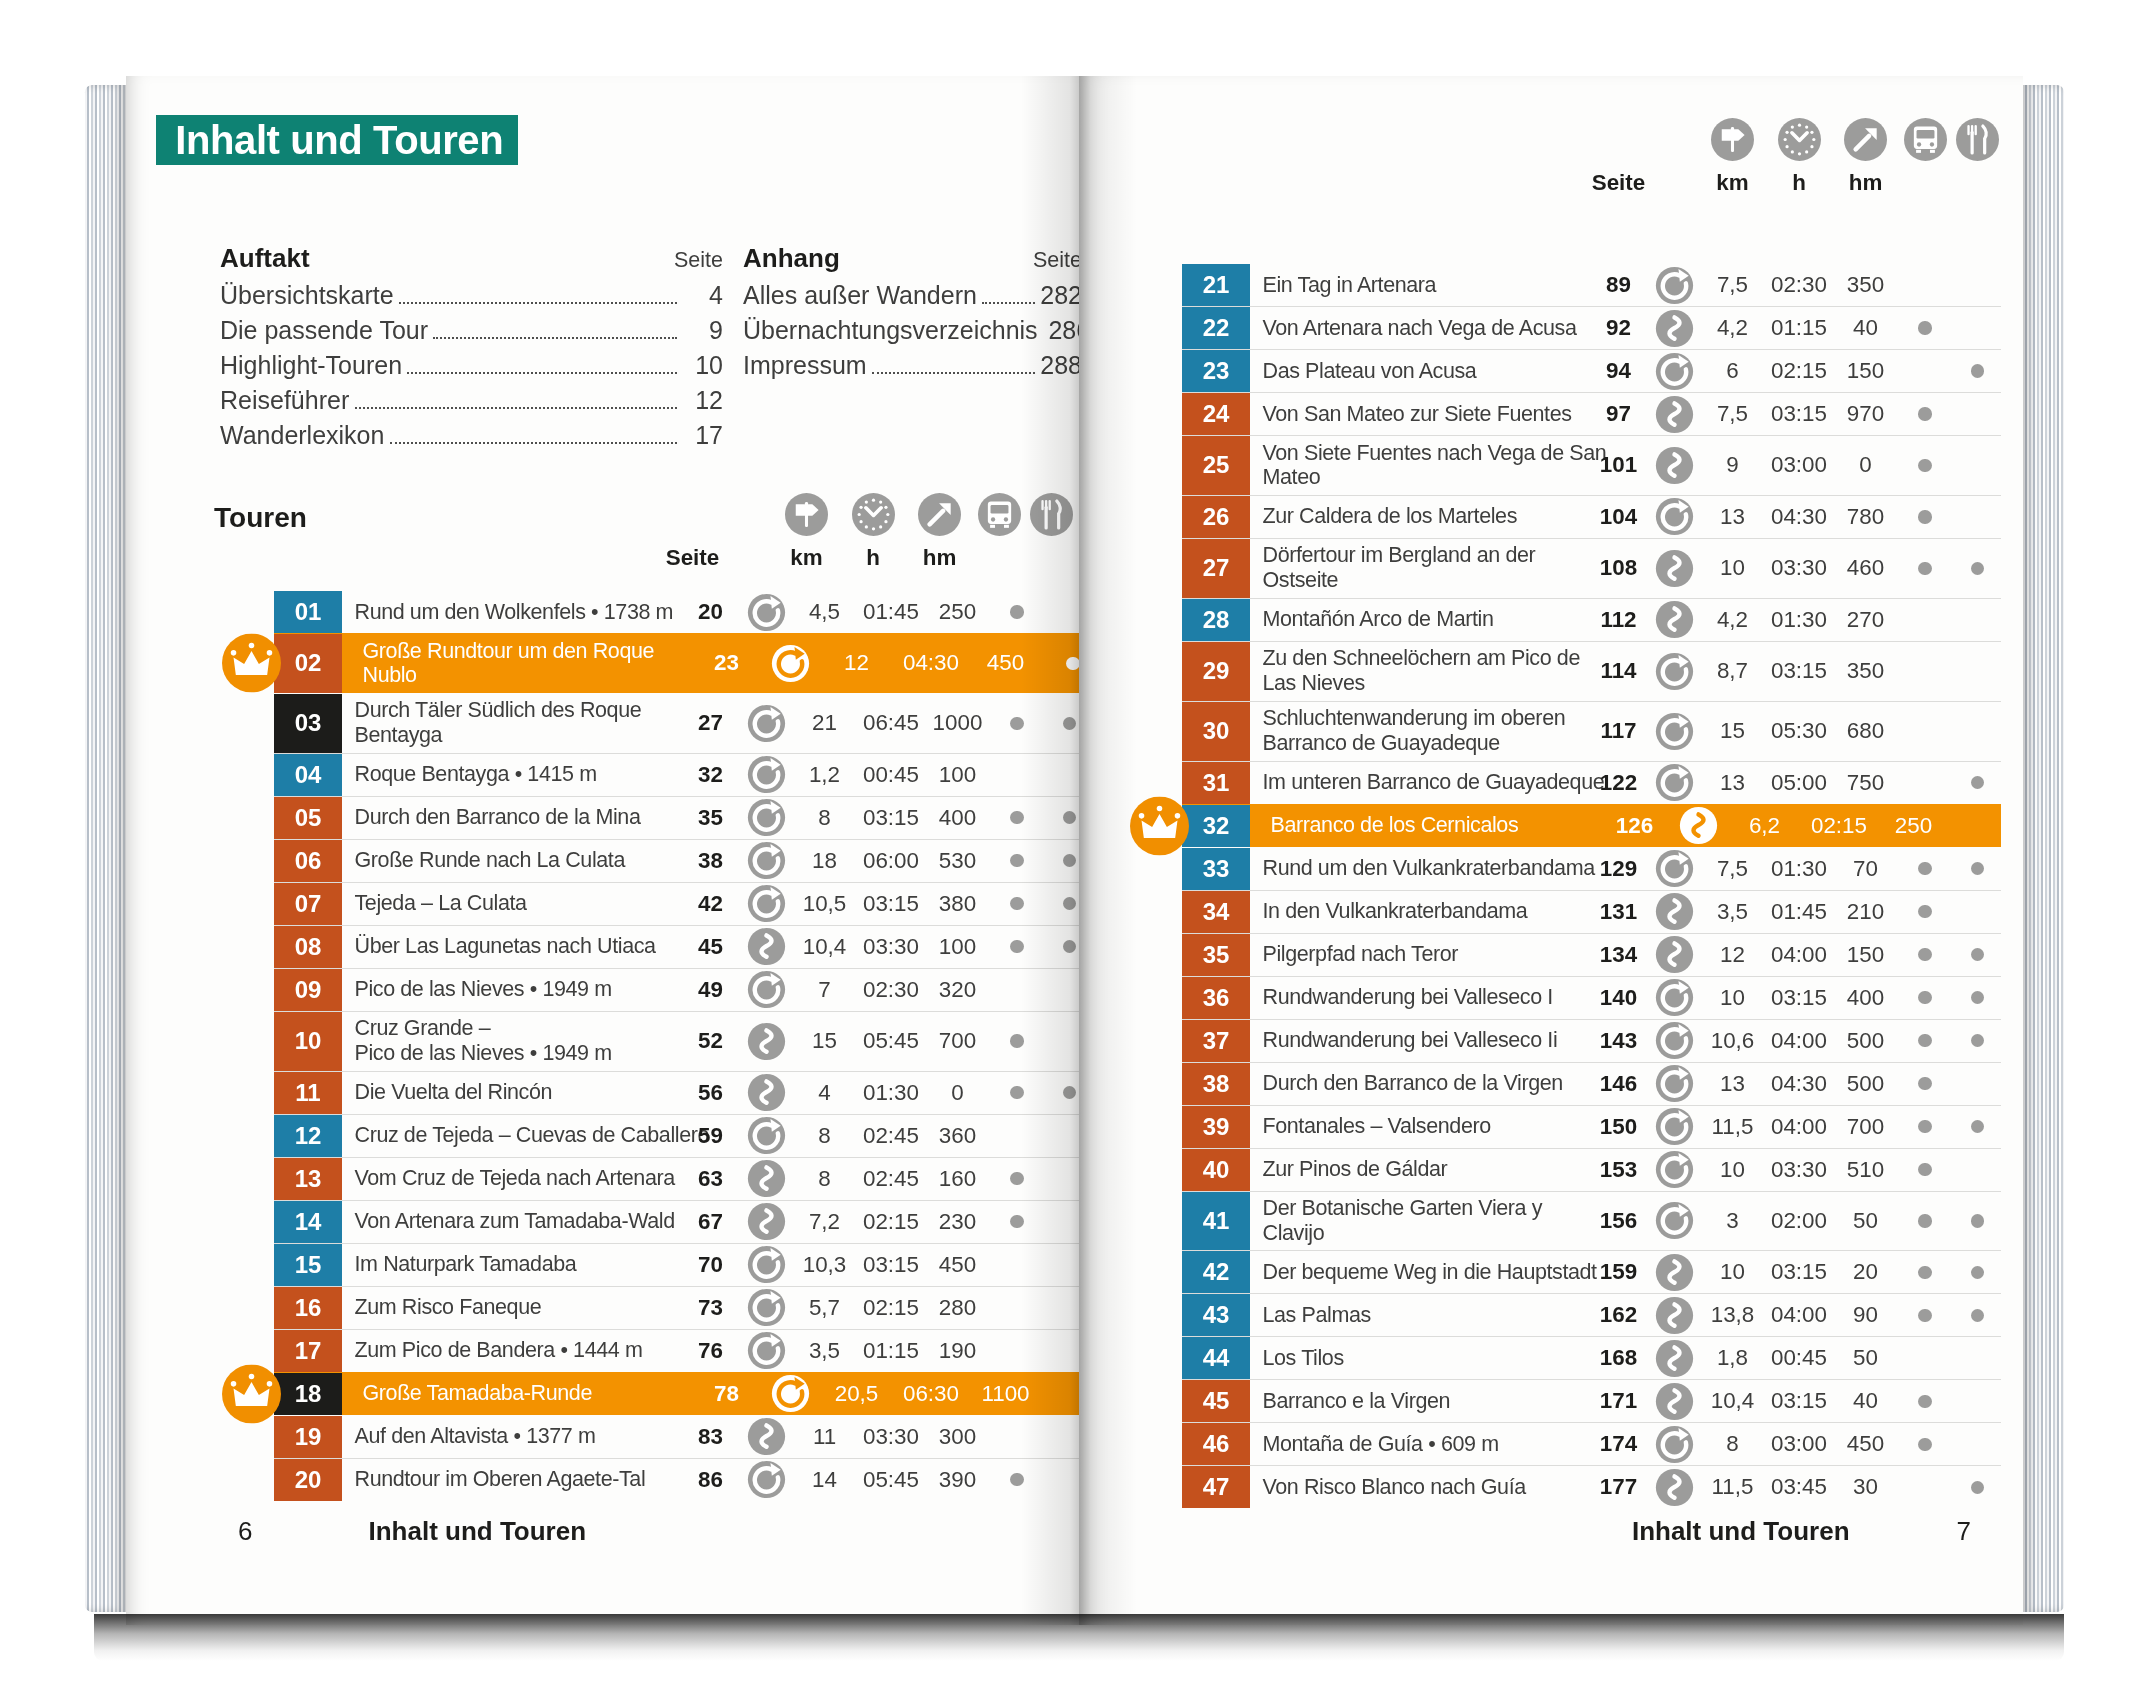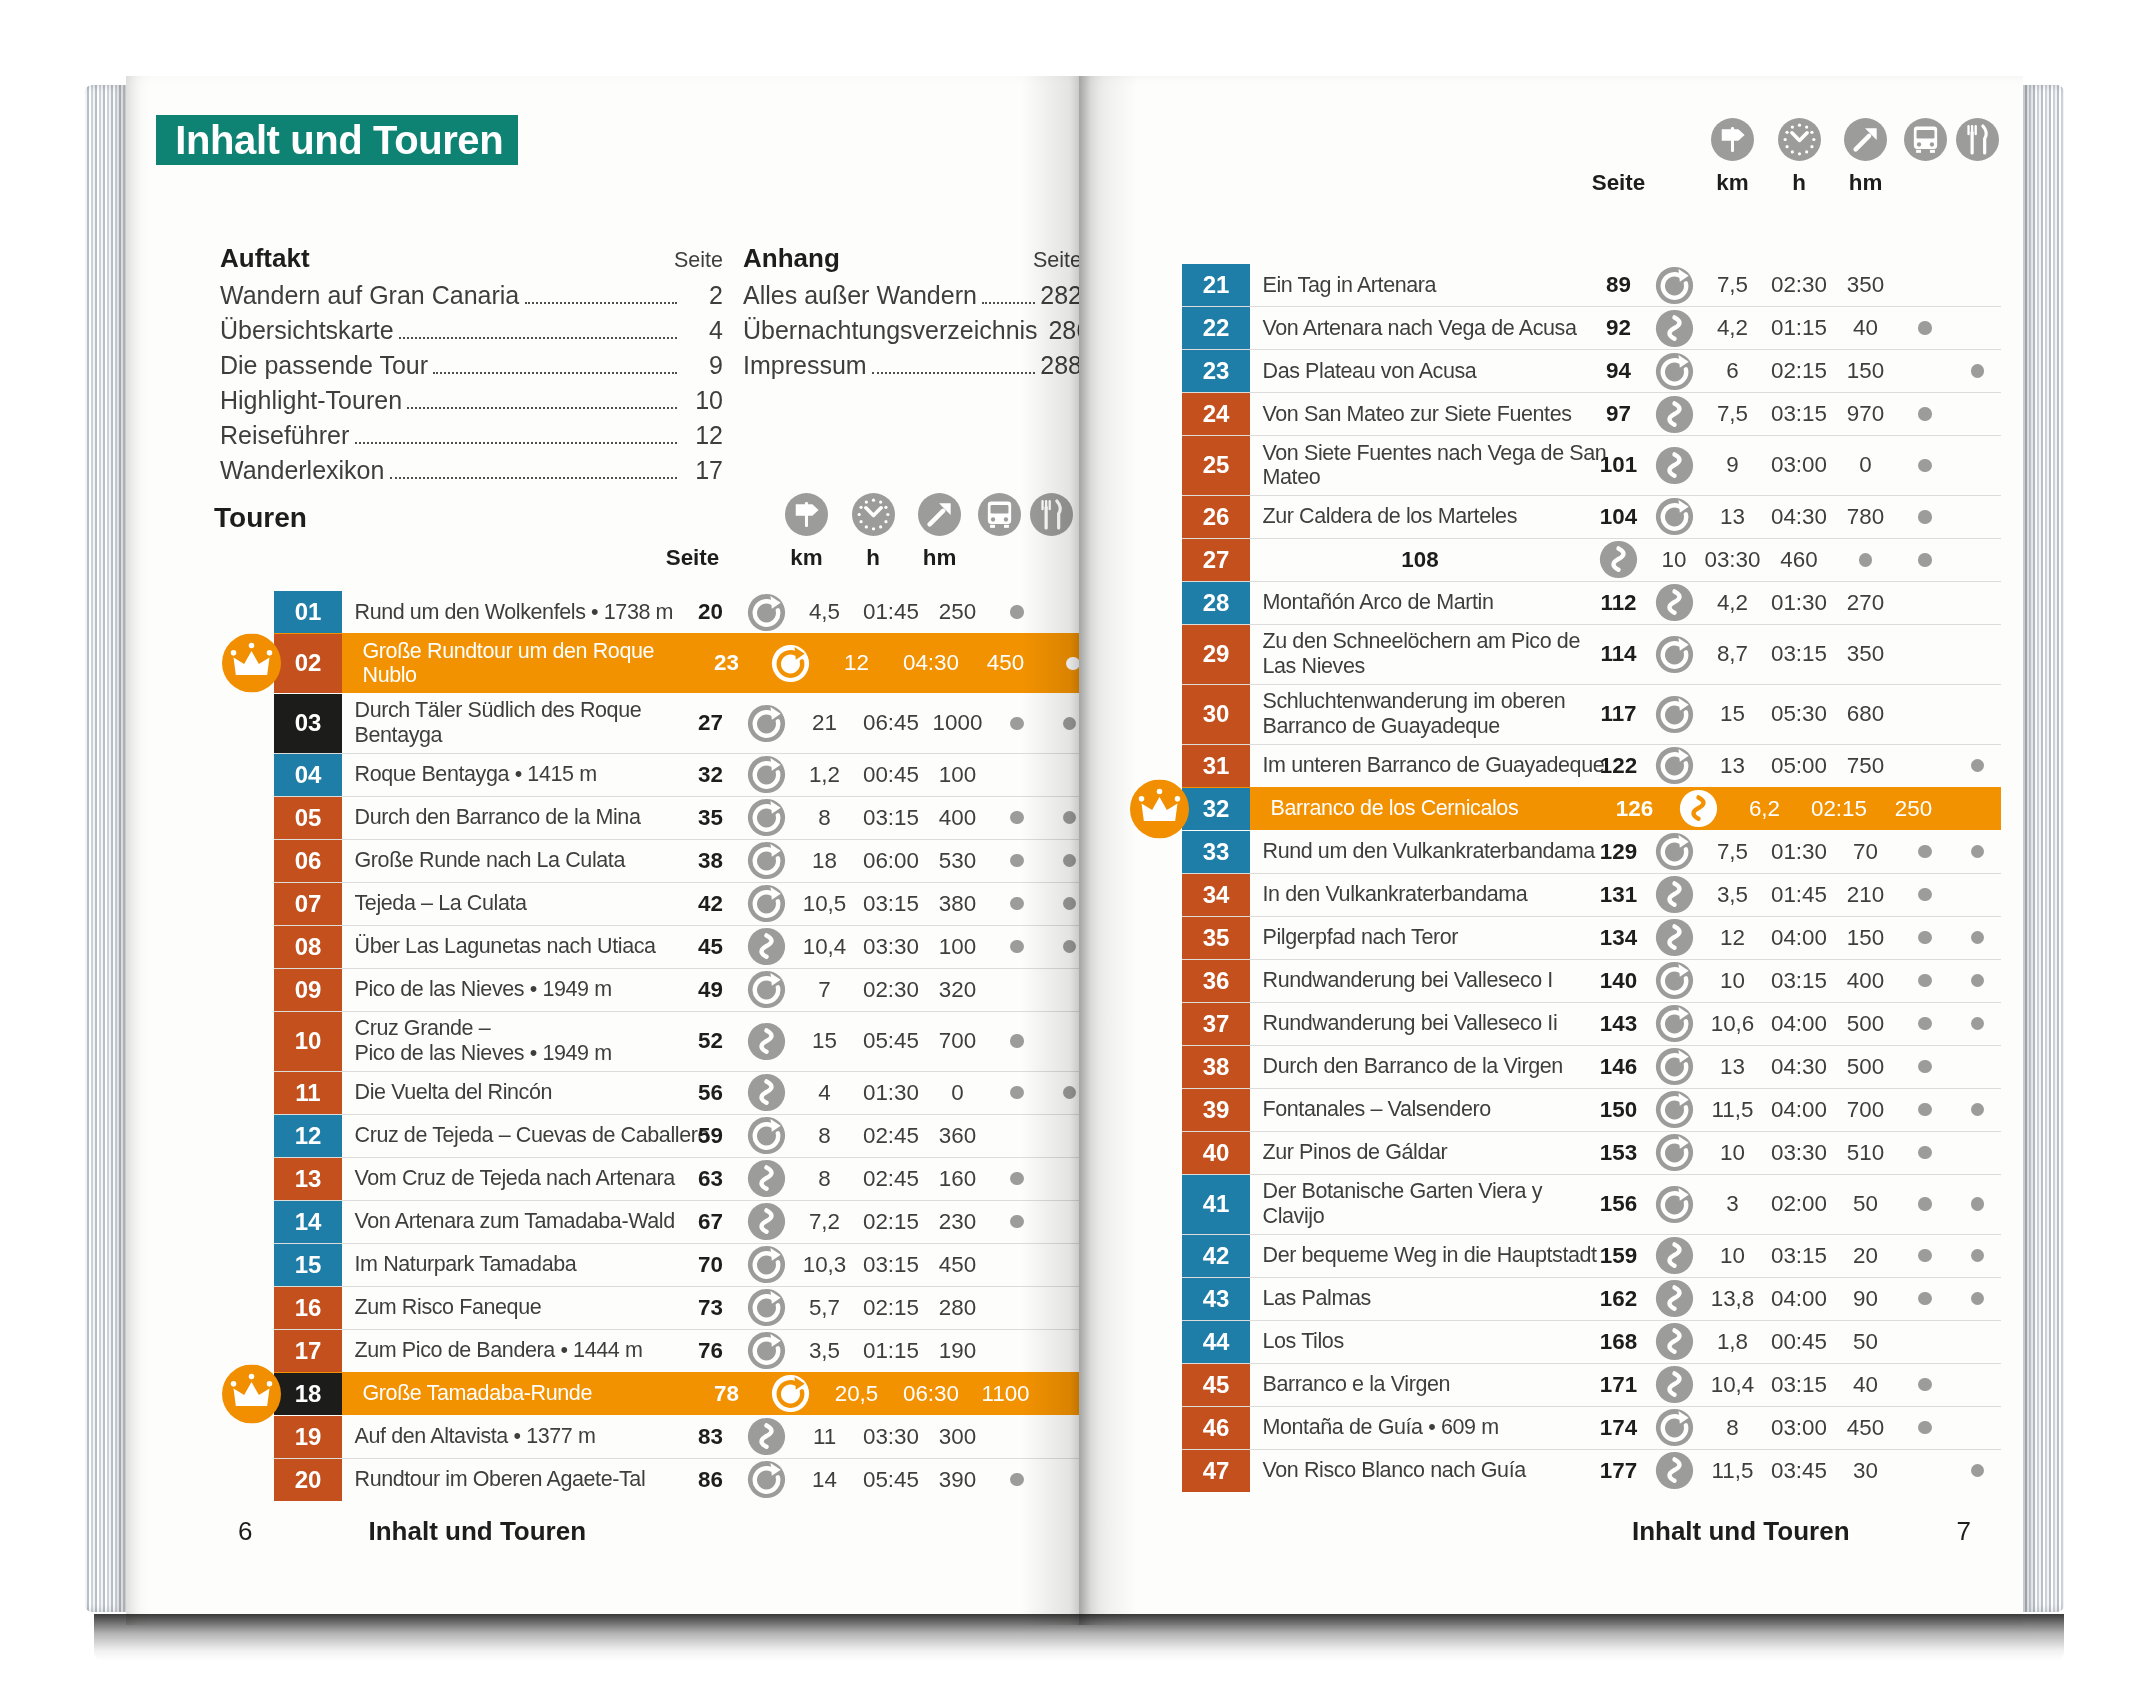--- a/index.html
+++ b/index.html
@@ -106,25 +106,20 @@
     </div>
 
     <div class="toc">
       <div class="toc-col a">
         <div class="toc-head">
           <span class="hh">Auftakt</span>
           <span class="sl">Seite</span>
         </div>
         <div id="auftakt-items">
             <div class="ti">
-    <span class="lab">Wandern auf Gran Canaria</span>
-    <span class="dots"></span>
-    <span class="pg">2</span>
-  </div>
-            <div class="ti">
     <span class="lab">Übersichtskarte</span>
     <span class="dots"></span>
     <span class="pg">4</span>
   </div>
             <div class="ti">
     <span class="lab">Die passende Tour</span>
     <span class="dots"></span>
     <span class="pg">9</span>
   </div>
             <div class="ti">
@@ -933,20 +928,22 @@
     <div class="dotc">
             <span class="dot"></span>
           </div>
     <div class="dotc">
             <span class="dot" style="visibility: hidden;"></span>
           </div>
   </div>
         <div class="trow tgrid lvl-red">
 
     <div class="nr">27</div>
+    <div class="title">Dörfertour im Bergland an der
+Ostseite</div>
     <div class="seite">108</div>
     <div class="ricc">
 
       <svg class="ric-linear" width="39" height="39" viewBox="0 0 44 44">
               <circle class="ric-bg" cx="22" cy="22" r="21"></circle>
               <path class="ric-glyph" d="M22 9.5 C29.5 13.5 29.5 17.5 22 21.5 C14.5 25.5 14.5 29.5 22 33.5"></path>
             </svg>
     </div>
     <div class="num">10</div>
     <div class="num">03:30</div>

